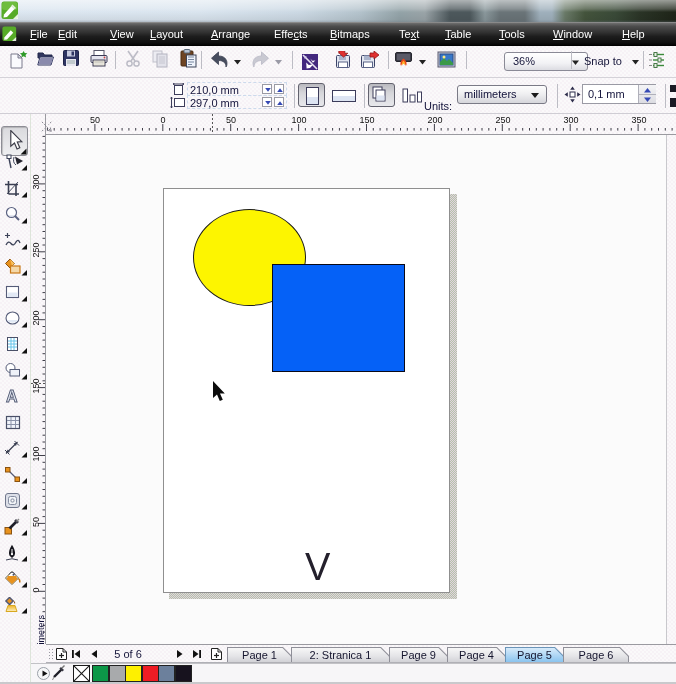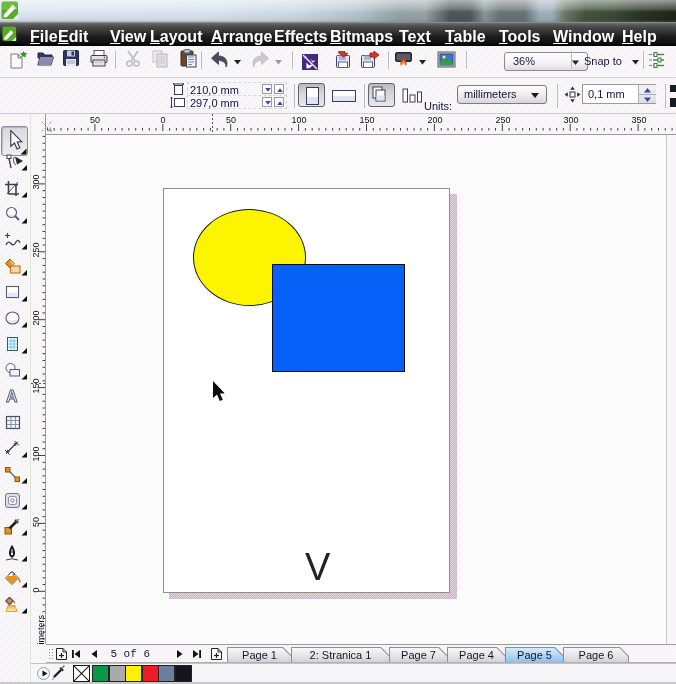--- a/index.html
+++ b/index.html
@@ -25,21 +25,21 @@
    <polygon points="12,18 17,18 17,13" fill="#fff" opacity=".85"></polygon>
  </svg>
 </div>
 
 <div class="abs" id="menubar" style="left:0;top:22px;width:676px;height:24px;background:linear-gradient(180deg,#9a9a9a 0%,#6a6a6a 6%,#4c4c4c 18%,#303030 45%,#1d1d1d 60%,#111 85%,#000 100%);">
  <svg class="abs" style="left:2px;top:4px" width="15" height="16" viewBox="0 0 18 19">
    <rect x="0.5" y="0.5" width="16.5" height="17.5" rx="2.5" fill="#57ab28"></rect>
    <polygon points="3,13.5 10.5,5 13.5,8 6,16 2.5,16.5" fill="#fff"></polygon>
    <polygon points="12,18 17,18 17,13" fill="#fff" opacity=".85"></polygon>
  </svg>
- <div class="abs" style="left:0;top:0;width:676px;height:17px;font-size:16px;color:#fff;font-weight:bold;">
+ <div class="abs" style="left:0;top:0;width:676px;height:17px;font-size:11px;color:#fff;">
   <span class="abs" style="left:30px;top:6px"><u>F</u>ile</span>
   <span class="abs" style="left:58px;top:6px"><u>E</u>dit</span>
   <span class="abs" style="left:110px;top:6px"><u>V</u>iew</span>
   <span class="abs" style="left:150px;top:6px"><u>L</u>ayout</span>
   <span class="abs" style="left:211px;top:6px"><u>A</u>rrange</span>
   <span class="abs" style="left:274px;top:6px">Effe<u>c</u>ts</span>
   <span class="abs" style="left:330px;top:6px"><u>B</u>itmaps</span>
   <span class="abs" style="left:399px;top:6px">Te<u>x</u>t</span>
   <span class="abs" style="left:445px;top:6px"><u>T</u>able</span>
   <span class="abs" style="left:499px;top:6px"><u>T</u>ools</span>
@@ -525,21 +525,21 @@
     <line x1="4" y1="8.5" x2="9" y2="8.5" stroke="#222" stroke-width="1.2"></line>
     <line x1="6.5" y1="6" x2="6.5" y2="11" stroke="#222" stroke-width="1.2"></line>
   </svg>
   <svg class="abs" style="left:25px;top:4px" width="10" height="10" viewBox="0 0 10 10">
     <rect x="1" y="1" width="1.8" height="8" fill="#111"></rect>
       <polygon points="9,1 9,9 3.5,5" fill="#111"></polygon>
   </svg>
   <svg class="abs" style="left:44px;top:4px" width="8" height="10" viewBox="0 0 8 10">
     <polygon points="7,1 7,9 1.5,5" fill="#111"></polygon>
   </svg>
-  <span class="abs" style="left:60px;top:2.5px;width:44px;text-align:right;font-size:11px;color:#15153a;font-family:Liberation Mono, monospace;">5 of 6</span>
+  <span class="abs" style="left:60px;top:2.5px;width:44px;text-align:center;font-size:11px;color:#15153a;">5 of 6</span>
   <svg class="abs" style="left:130px;top:4px" width="8" height="10" viewBox="0 0 8 10">
     <polygon points="1,1 1,9 6.5,5" fill="#111"></polygon>
   </svg>
   <svg class="abs" style="left:146px;top:4px" width="10" height="10" viewBox="0 0 10 10">
     <polygon points="1,1 1,9 6.5,5" fill="#111"></polygon>
       <rect x="7.2" y="1" width="1.8" height="8" fill="#111"></rect>
   </svg>
   <svg class="abs" style="left:164px;top:2px" width="13" height="14" viewBox="0 0 13 14">
     <polygon points="1.5,1.5 8,1.5 11.5,5 11.5,12.5 1.5,12.5" fill="#fff" stroke="#222"></polygon>
     <polyline points="8,1.5 8,5 11.5,5" fill="none" stroke="#222"></polyline>
@@ -550,21 +550,21 @@
   <div class="tab" style="left:181px;width:65px;">
       <div class="tabin"></div>
       <span class="tabtxt">Page 1</span>
     </div>
   <div class="tab" style="left:245px;width:99px;">
       <div class="tabin"></div>
       <span class="tabtxt">2: Stranica 1</span>
     </div>
   <div class="tab" style="left:343px;width:59px;">
       <div class="tabin"></div>
-      <span class="tabtxt">Page 7</span>
+      <span class="tabtxt">Page 9</span>
     </div>
   <div class="tab" style="left:401px;width:59px;">
       <div class="tabin"></div>
       <span class="tabtxt">Page 4</span>
     </div>
   <div class="tab" style="left:459px;width:59px;background:#6a94b8;">
       <div class="tabin" style="background:linear-gradient(#d8ebfa,#b2d8f5 45%,#85c1ee);"></div>
       <span class="tabtxt">Page 5</span>
     </div>
   <div class="tab" style="left:517px;width:66px;">

